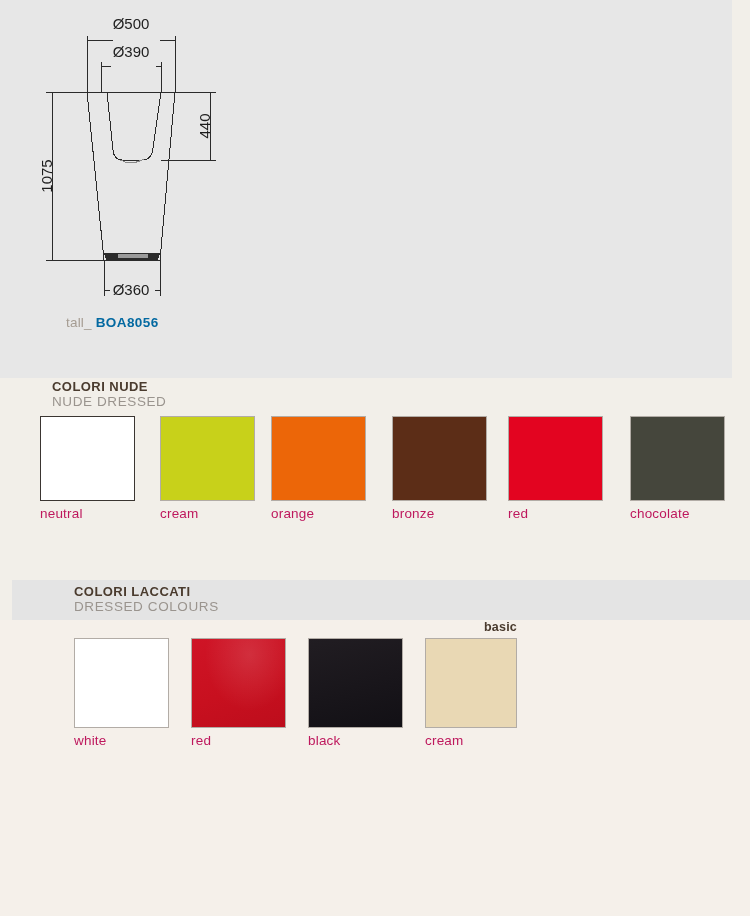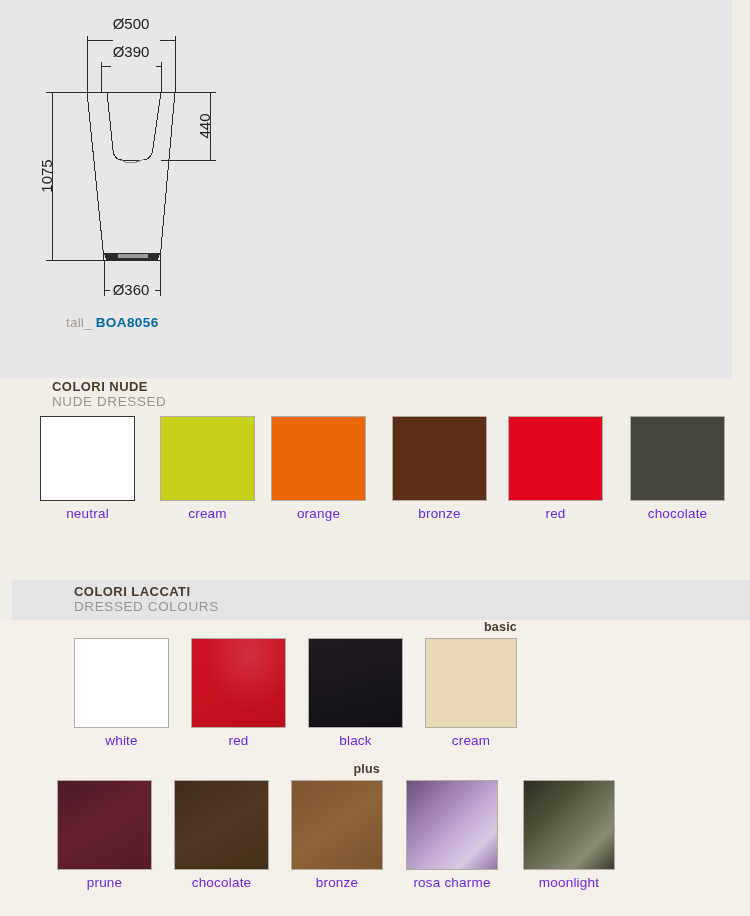--- a/index.html
+++ b/index.html
@@ -63,24 +63,24 @@
   .row { position: absolute; left: 0; width: 750px; }
 
   .cell { position: absolute; }
   .swatch {
     position: absolute; left: 0; top: 0;
     border: 1px solid #b2aca6;
   }
   .swatch.dark-edge { border-color: #3a3531; }
   .cap {
     position: absolute;
-    font-size: 13.5px; color: #6d28d9;
+    font-size: 13.5px; color: #be185d;
     letter-spacing: .2px;
     white-space: nowrap;
-    text-align: center;
+    text-align: left;
   }
   .grouplabel {
     position: absolute;
     font-size: 12.5px; font-weight: 700;
     color: #4a3b2e; letter-spacing: .2px;
     white-space: nowrap; text-align: right;
   }
 </style>
 </head>
 <body>
@@ -219,47 +219,14 @@
                   background-image:linear-gradient(165deg,#211d22 0%,#18151a 60%,#121015 100%);"></div>
       <div class="cap" style="left:0;top:95px;width:95px;">black</div>
     </div>
 
     <div class="cell" style="left:408px;top:18px;width:92px;">
       <div class="swatch" style="width:92px;height:90px;background:#e9d8b4;"></div>
       <div class="cap" style="left:0;top:95px;width:92px;">cream</div>
     </div>
   </div>
 
-  <div class="row" style="top:762px;height:130px;">
-    <div class="grouplabel" style="left:288px;top:0;width:92px;">plus</div>
-
-    <div class="cell" style="left:57px;top:18px;width:95px;">
-      <div class="swatch" style="width:95px;height:90px;background:#5c1f2b;
-                  background-image:linear-gradient(150deg,#4e1a26 0%,#63212f 45%,#541c28 100%);"></div>
-      <div class="cap" style="left:0;top:95px;width:95px;">prune</div>
-    </div>
-
-    <div class="cell" style="left:174px;top:18px;width:95px;">
-      <div class="swatch" style="width:95px;height:90px;background:#4b3420;
-                  background-image:linear-gradient(150deg,#412c1b 0%,#4f3723 50%,#443019 100%);"></div>
-      <div class="cap" style="left:0;top:95px;width:95px;">chocolate</div>
-    </div>
-
-    <div class="cell" style="left:291px;top:18px;width:92px;">
-      <div class="swatch" style="width:92px;height:90px;background:#8b5f33;
-                  background-image:linear-gradient(145deg,#7d5530 0%,#8e6335 50%,#7a5430 100%);"></div>
-      <div class="cap" style="left:0;top:95px;width:92px;">bronze</div>
-    </div>
-
-    <div class="cell" style="left:406px;top:18px;width:92px;">
-      <div class="swatch" style="width:92px;height:90px;background:#a183b5;
-                  background-image:linear-gradient(135deg,#6e4f7e 0%,#9d7fb2 30%,#cbb4da 62%,#d9c8e4 78%,#8f72a4 100%);"></div>
-      <div class="cap" style="left:0;top:95px;width:92px;">rosa charme</div>
-    </div>
-
-    <div class="cell" style="left:523px;top:18px;width:92px;">
-      <div class="swatch" style="width:92px;height:90px;background:#5a5b46;
-                  background-image:linear-gradient(135deg,#2c2c20 0%,#4e5038 32%,#767963 62%,#8a8c75 76%,#3a3b2a 100%);"></div>
-      <div class="cap" style="left:0;top:95px;width:92px;">moonlight</div>
-    </div>
-  </div>
 
 </div>
 
 </body></html>

